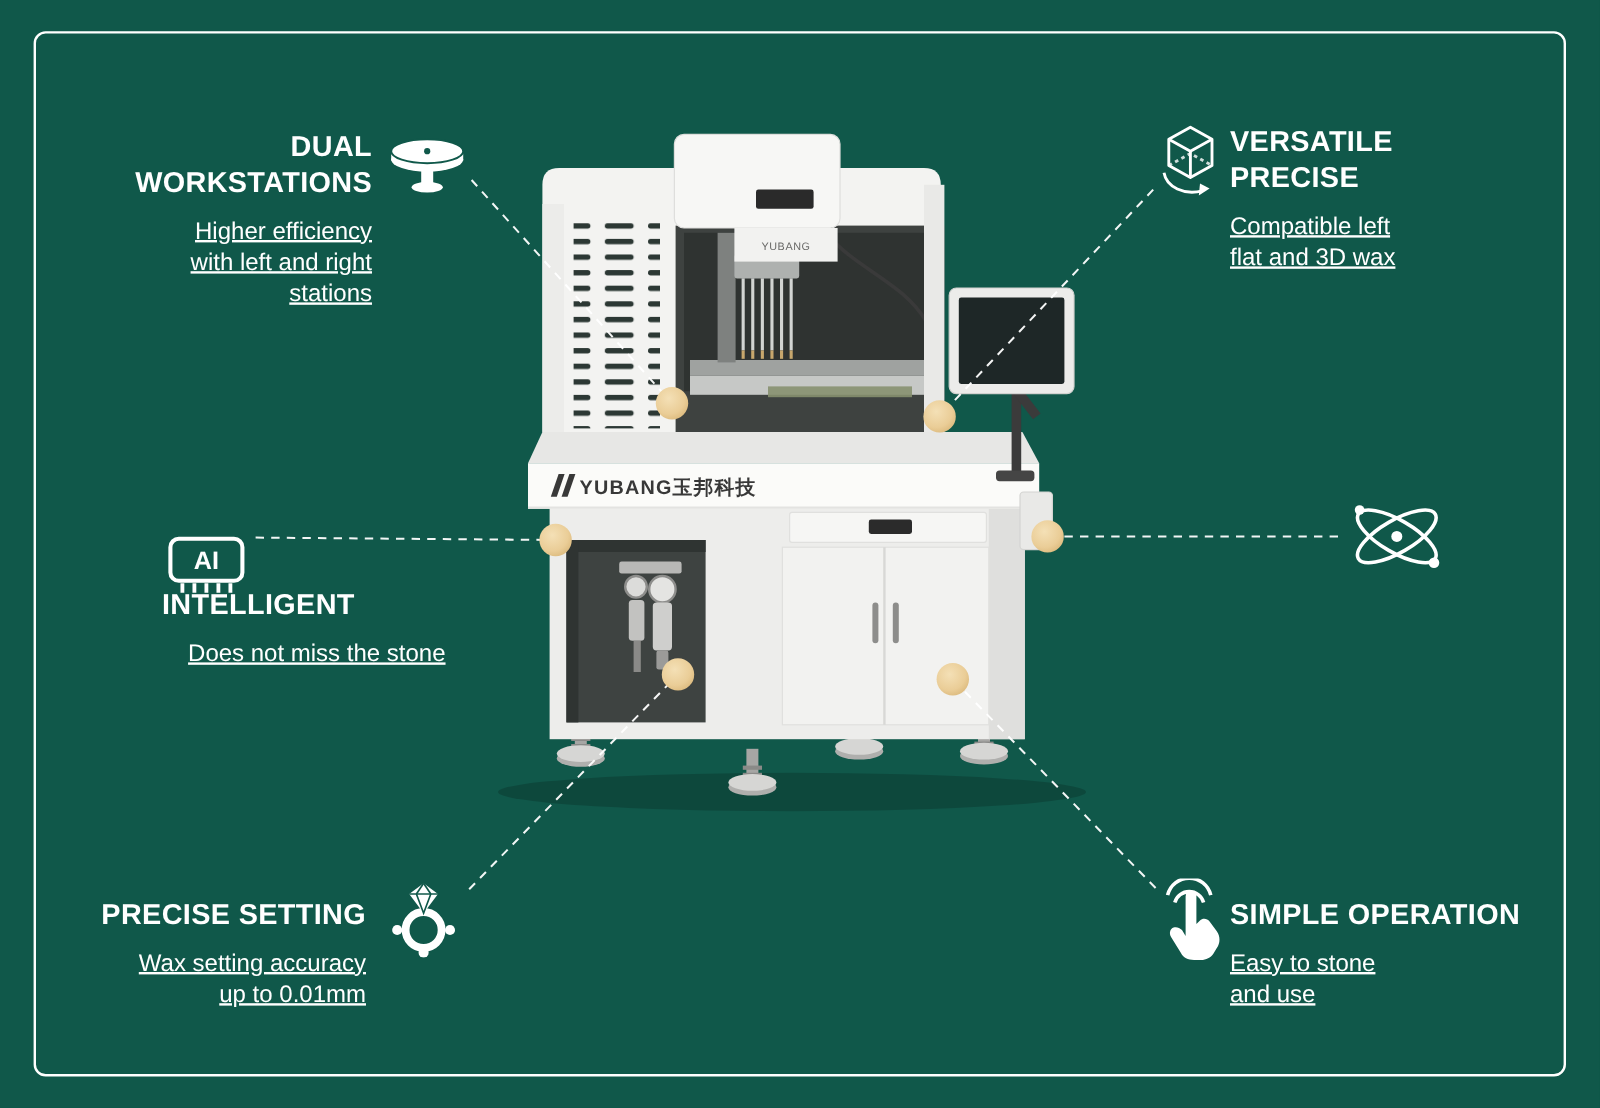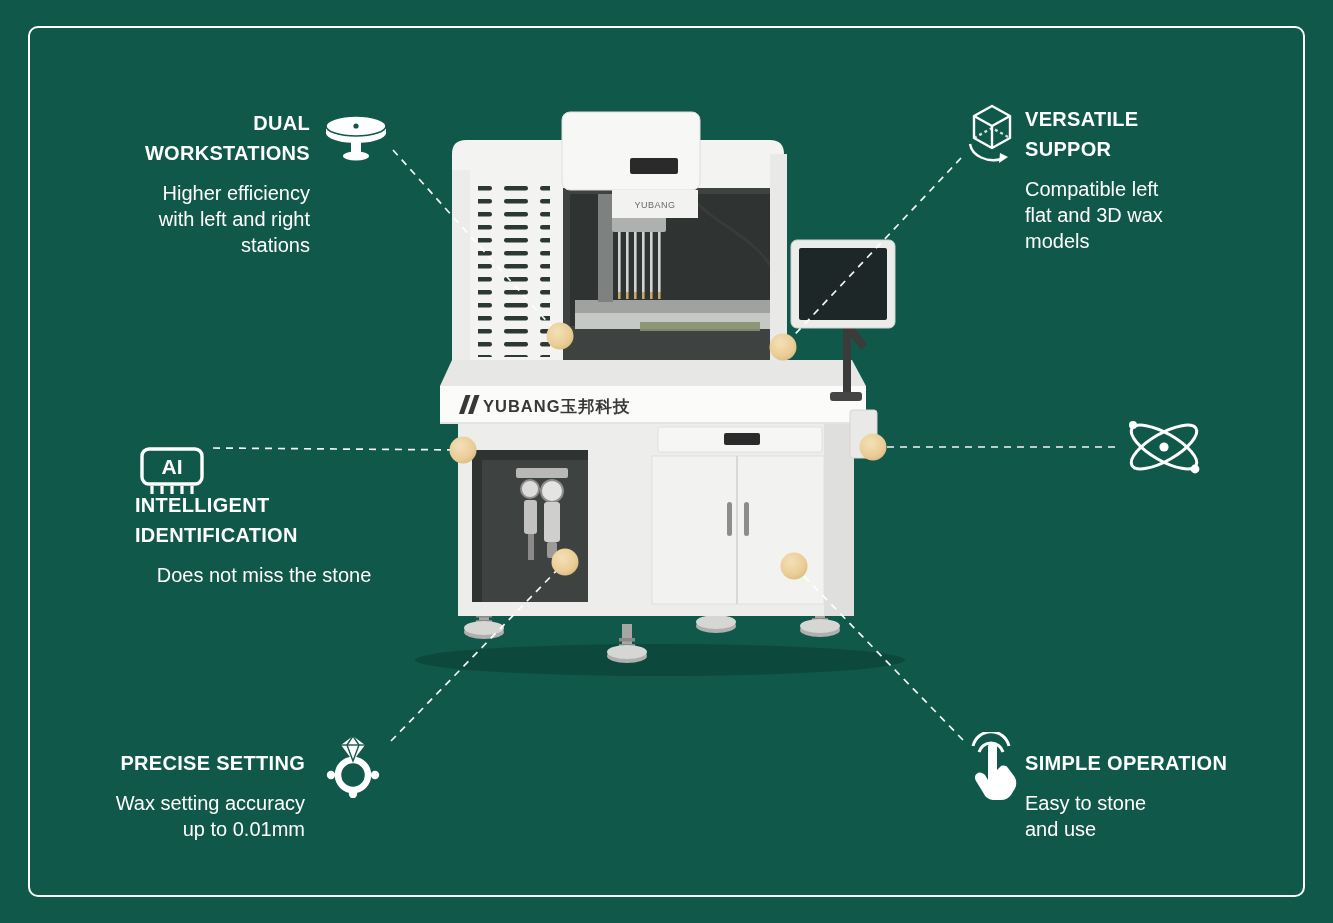--- a/index.html
+++ b/index.html
@@ -21,25 +21,25 @@
     border:2px solid #FFFFFF;
     border-radius:10px;
     pointer-events:none;
   }
   .scene {
     position:absolute; inset:0;
     width:100%; height:100%;
   }
   .feature { position:absolute; color:#FFFFFF; }
   .f-title {
-    font-size:20px; font-weight:bold;
+    font-size:24px; font-weight:bold;
     line-height:30px; letter-spacing:.3px;
   }
   .f-desc {
-    font-size:20px; line-height:26px; margin-top:12px;
+    font-size:20px; line-height:26px; margin-top:12px;text-decoration:underline;
   }
   .ta-r { text-align:right; }
   .ta-c { text-align:center; }
   .icon { position:absolute; }
   .icon svg { display:block; width:100%; height:100%; }
 
   #f-dual        { left:60px;   top:108px; width:250px; }
   #f-versatile   { left:1025px; top:104px; width:250px; }
   #f-intelligent { left:135px;  top:490px; width:258px; }
   #f-standard    { left:1000px; top:490px; width:225px; }
@@ -273,33 +273,31 @@
     <div class="f-desc">
       <div>Higher efficiency</div>
       <div>with left and right</div>
       <div>stations</div>
     </div>
   </div>
 
   <div class="feature" id="f-versatile">
     <div class="f-title">
       <div>VERSATILE</div>
-      <div>SUPPOR</div>
+      <div>PRECISE</div>
     </div>
     <div class="f-desc">
       <div>Compatible left</div>
       <div>flat and 3D wax</div>
-      <div>models</div>
     </div>
   </div>
 
   <div class="feature" id="f-intelligent">
     <div class="f-title">
       <div>INTELLIGENT</div>
-      <div>IDENTIFICATION</div>
     </div>
     <div class="f-desc ta-c">
       <div>Does not miss the stone</div>
     </div>
   </div>
 
 
   <div class="feature ta-r" id="f-precise">
     <div class="f-title">
       <div>PRECISE SETTING</div>

